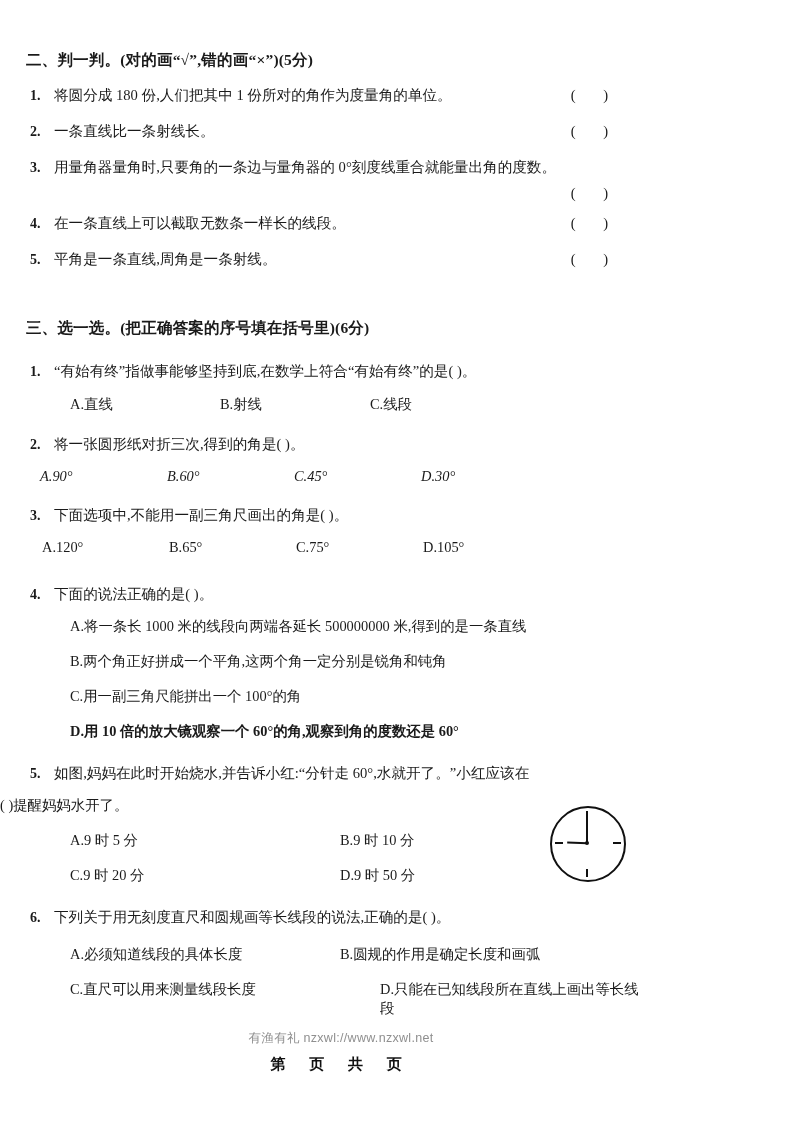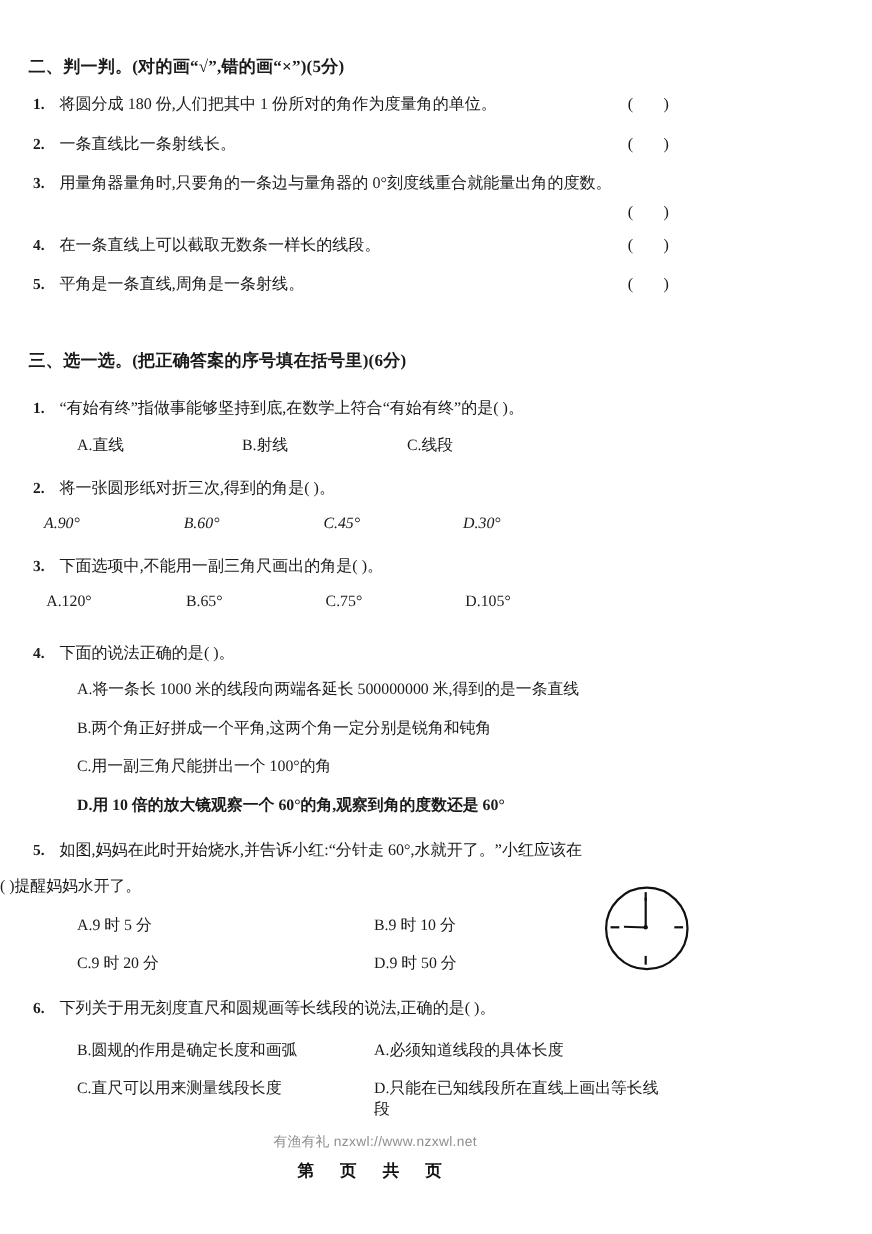--- a/index.html
+++ b/index.html
@@ -247,24 +247,24 @@
     <div class="opts c2" style="padding-left:70px; margin-top:16px;">
       <span class="o">C.9 时 20 分</span>
       <span class="o">D.9 时 50 分</span>
     </div>
 
     <div class="q" style="margin-top:22px;">
       <span class="num">6.</span>
       <span class="body" style="padding-right:0;">下列关于用无刻度直尺和圆规画等长线段的说法,正确的是(        )。</span>
     </div>
     <div class="opts c2b" style="padding-left:70px; margin-top:16px;">
+      <span class="o">A.必须知道线段的具体长度</span>
       <span class="o">B.圆规的作用是确定长度和画弧</span>
-      <span class="o">A.必须知道线段的具体长度</span>
-    </div>
-    <div class="opts c2b" style="padding-left:70px; margin-top:16px;">
+    </div>
+    <div class="opts c2b" style="padding-left:70px; margin-top:16px;gap:40px;">
       <span class="o">C.直尺可以用来测量线段长度</span>
       <span class="o">D.只能在已知线段所在直线上画出等长线段</span>
     </div>
   </div>
 
   <div class="clock-wrap">
     <div class="clock">
       <span class="tick t12"></span>
       <span class="tick t3"></span>
       <span class="tick t6"></span>

